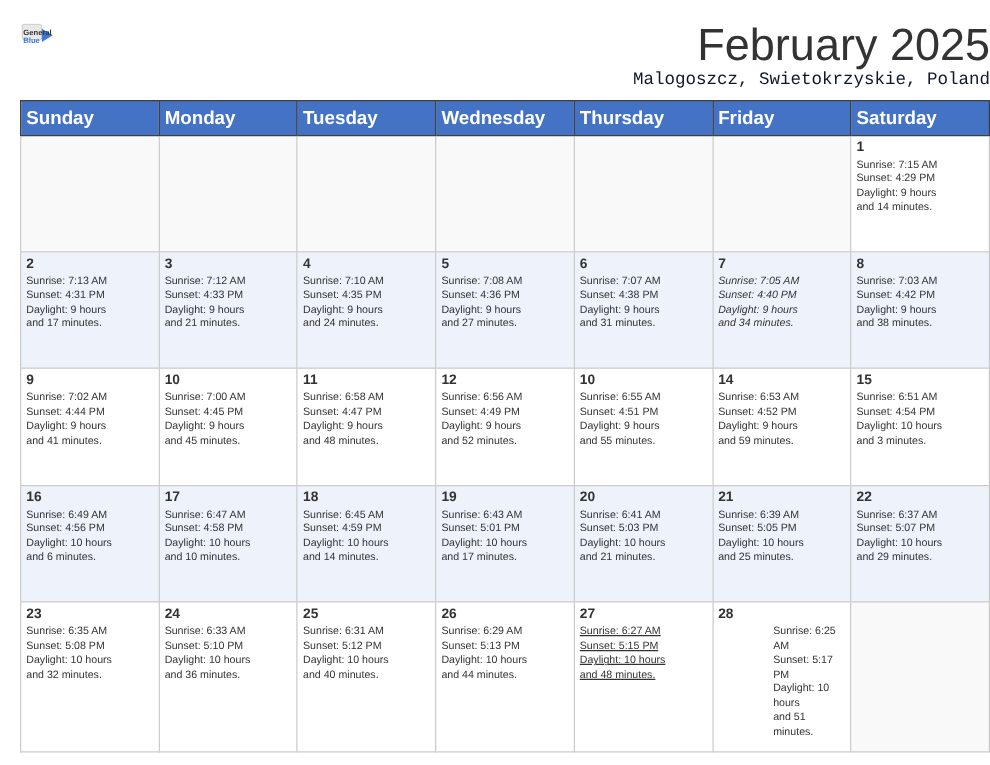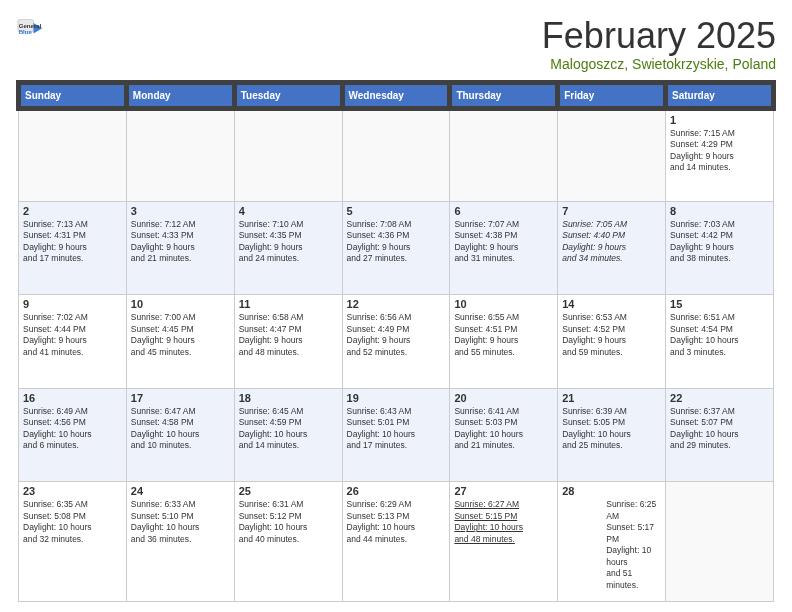--- a/index.html
+++ b/index.html
@@ -6,21 +6,21 @@
     body {
       font-family: Arial, sans-serif;
       background: #fff;
       width: 792px;
       height: 612px;
       overflow: hidden;
     }
     .page {
       width: 792px;
       height: 612px;
-      padding: 16px 16px 10px 16px;
+      padding: 16px 0 10px 16px;
       display: flex;
       flex-direction: column;
     }
     .header-area {
       display: flex;
       justify-content: space-between;
       align-items: flex-start;
       margin-bottom: 8px;
     }
     .logo {
@@ -36,37 +36,38 @@
       text-align: right;
     }
     .month-title {
       font-size: 36px;
       font-weight: normal;
       color: #333;
       line-height: 1.1;
     }
     .location {
       font-size: 14px;
-      color: #4d7c0f;
+      color: #0f172a;
+      font-family: Liberation Mono, monospace;
     }
     .calendar {
       flex: 1;
       border: 1px solid #ccc;
       border-collapse: collapse;
       width: 100%;
       table-layout: fixed;
     }
     .calendar th {
       background: #4472c4;
       color: #fff;
-      font-size: 10px;
+      font-size: 15px;
       font-weight: bold;
       padding: 5px 4px;
       text-align: left;
-      border: 5px solid #404040;
+      border: 1px solid #404040;
     }
     .calendar td {
       border: 1px solid #ccc;
       vertical-align: top;
       padding: 3px 4px;
       font-size: 9px;
       color: #333;
       height: 88px;
     }
     .day-num {

